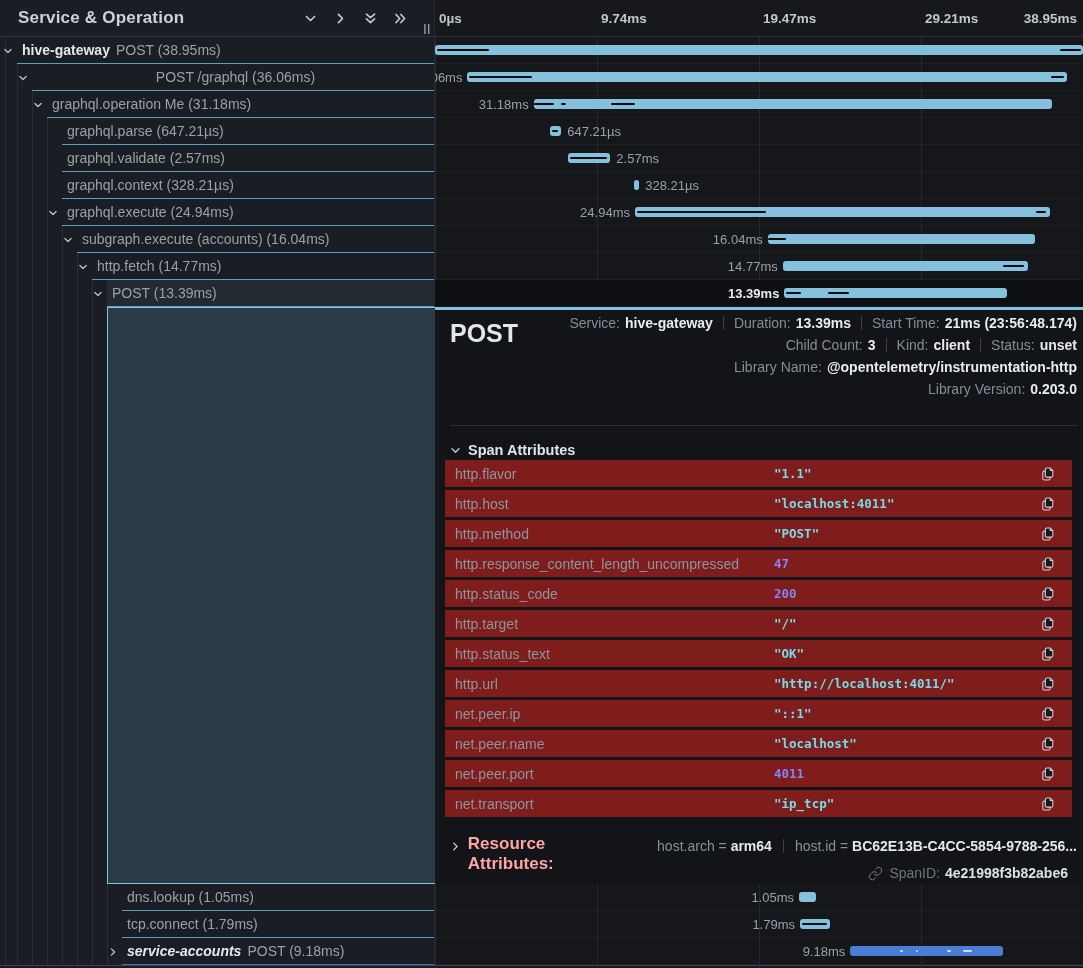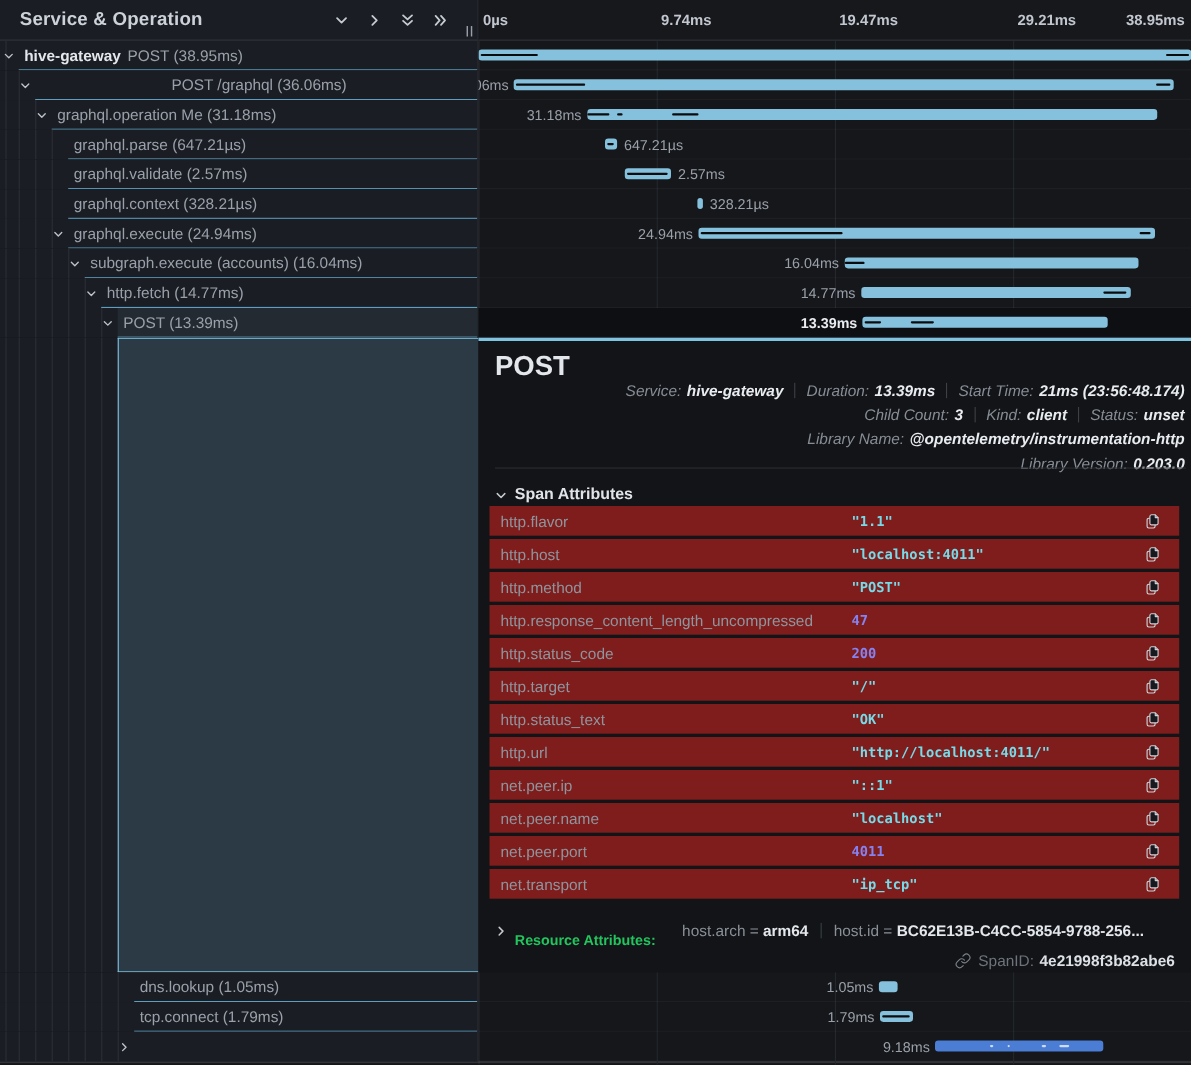--- a/index.html
+++ b/index.html
@@ -45,41 +45,41 @@
   .tl-label { position:absolute; top:0; line-height:27px; font-size:13px; color:#9aa0a9; white-space:nowrap; }
   .row.selected .tl-label { color:#e9ecf0; font-weight:700; }
 
   
   .detail-row { display:flex; height:577px; }
   .detail-left { position:relative; width:435px; background:#1a1e24; overflow:hidden; }
   .detail-rect { position:absolute; left:107px; right:0; top:0; bottom:0; background:#2c3a45;
     border-top:1px solid #7fc3e0; border-left:1px solid #7fc3e0; border-bottom:1px solid #7fc3e0; }
   .detail-panel { position:relative; flex:1; background:#121417; border-top:3px solid #7fc3e0; }
   .detail-title { position:absolute; left:15px; top:9px; font-size:25px; font-weight:600; color:#e3e7ec; }
-  .detail-head { position:absolute; right:6px; top:34px; text-align:right;font-style:italic; }
+  .detail-head { position:absolute; right:6px; top:2px; text-align:right; }
   .dh-line { display:flex; justify-content:flex-end; align-items:center; height:22px; font-size:14px; }
   .dh-group { display:flex; align-items:center; }
   .dh-sep { width:1px; height:14px; background:#3c4147; margin:0 10px; }
   .dh-label { color:#878d96; margin-right:5px; white-space:pre; }
   .dh-value { color:#e8ebef; font-weight:700; white-space:pre; }
   .detail-hr { position:absolute; left:15px; right:5px; top:115px; height:1px; background:#2a2e33; }
   .attr-head { position:absolute; left:15px; top:129px; display:flex; align-items:center; height:22px; }
   .attr-head svg, .res-line svg.chev { stroke:#c5c9cf; fill:none; stroke-width:2; stroke-linecap:round; stroke-linejoin:round; }
   .attr-head .sec-title { font-size:14.5px; font-weight:700; color:#e0e4e9; margin-left:7px; }
   .attr-table { position:absolute; left:10px; right:11px; top:150px; }
   .attr-row { position:relative; height:27px; margin-bottom:3px; background:#7f1d1d; display:flex; align-items:center; }
   .attr-key { position:absolute; left:10px; font-size:14px; color:#8e959d; white-space:nowrap; }
   .attr-val { position:absolute; left:329px; font-size:12.5px; font-weight:700;
     font-family:"DejaVu Sans Mono","Liberation Mono",monospace; white-space:nowrap; }
   .attr-val.string { color:#76dbe8; }
   .attr-val.number { color:#8583f2; }
   .copy-btn { position:absolute; right:16px; top:6px; width:16px; height:16px; cursor:pointer; }
   .copy-btn svg { stroke:#ced2d8; stroke-width:1.3; fill:none; stroke-linejoin:round; stroke-linecap:round; }
   .res-line { position:absolute; left:15px; right:6px; top:524px; display:flex; align-items:center; height:24px; }
-  .res-title { font-size:13px; font-weight:700; color:#22c55e; margin:16px 24px 0 7px; }
+  .res-title { font-size:17px; font-weight:700; color:#fca5a5; margin:16px 24px 0 7px; }
   .res-item { display:flex; align-items:center; font-size:14px; }
   .res-key { color:#8a9098; white-space:pre; }
   .res-val { color:#e4e7ec; font-weight:700; white-space:pre; }
   .res-sep { width:1px; height:14px; background:#3a3f45; margin:0 11px; }
   .spanid-line { position:absolute; right:15px; top:553px; display:flex; align-items:center; height:20px; font-size:14px; }
   .spanid-line svg { stroke:#7c828a; fill:none; stroke-width:1.6; stroke-linecap:round; stroke-linejoin:round; margin-right:6px; }
   .spanid-label { color:#6e747c; margin-right:5px; }
   .spanid-value { color:#dde1e6; font-weight:700; }
 
   .partial-row { height:3px; border-top:1px solid #43474d; background:#17191c; }
@@ -557,20 +557,21 @@
           <div class="guide" style="left: 47px;"></div>
           <div class="guide" style="left: 62px;"></div>
           <div class="guide" style="left: 77px;"></div>
           <div class="guide" style="left: 92px;"></div>
           <div class="guide" style="left: 107px;"></div>
           <div class="twisty" style="left: 107px;">
             <svg width="10" height="10" viewBox="0 0 16 16">
               <polyline points="5.5,3 10.5,8 5.5,13"></polyline>
             </svg>
           </div>
+          <div class="name-inner" style="left: 122px; border-bottom: 1px solid rgb(63, 108, 184);"><span class="svc-name italic">service-accounts</span><span>POST (9.18ms)</span></div>
         </div>
         <div class="cell-right">
           <div class="bar" style="left: 415.252px; width: 152.725px; background: rgb(74, 125, 211);"></div>
           <div class="cpseg" style="left: 464.996px; width: 2.99461px; background: rgb(204, 220, 245);"></div>
           <div class="cpseg" style="left: 480.967px; width: 2.49551px; background: rgb(204, 220, 245);"></div>
           <div class="cpseg" style="left: 512.411px; width: 3.49371px; background: rgb(204, 220, 245);"></div>
           <div class="cpseg" style="left: 528.382px; width: 8.15199px; background: rgb(204, 220, 245);"></div>
           <span class="tl-label" style="right: 237.748px;">9.18ms</span>
         </div>
       </div>

